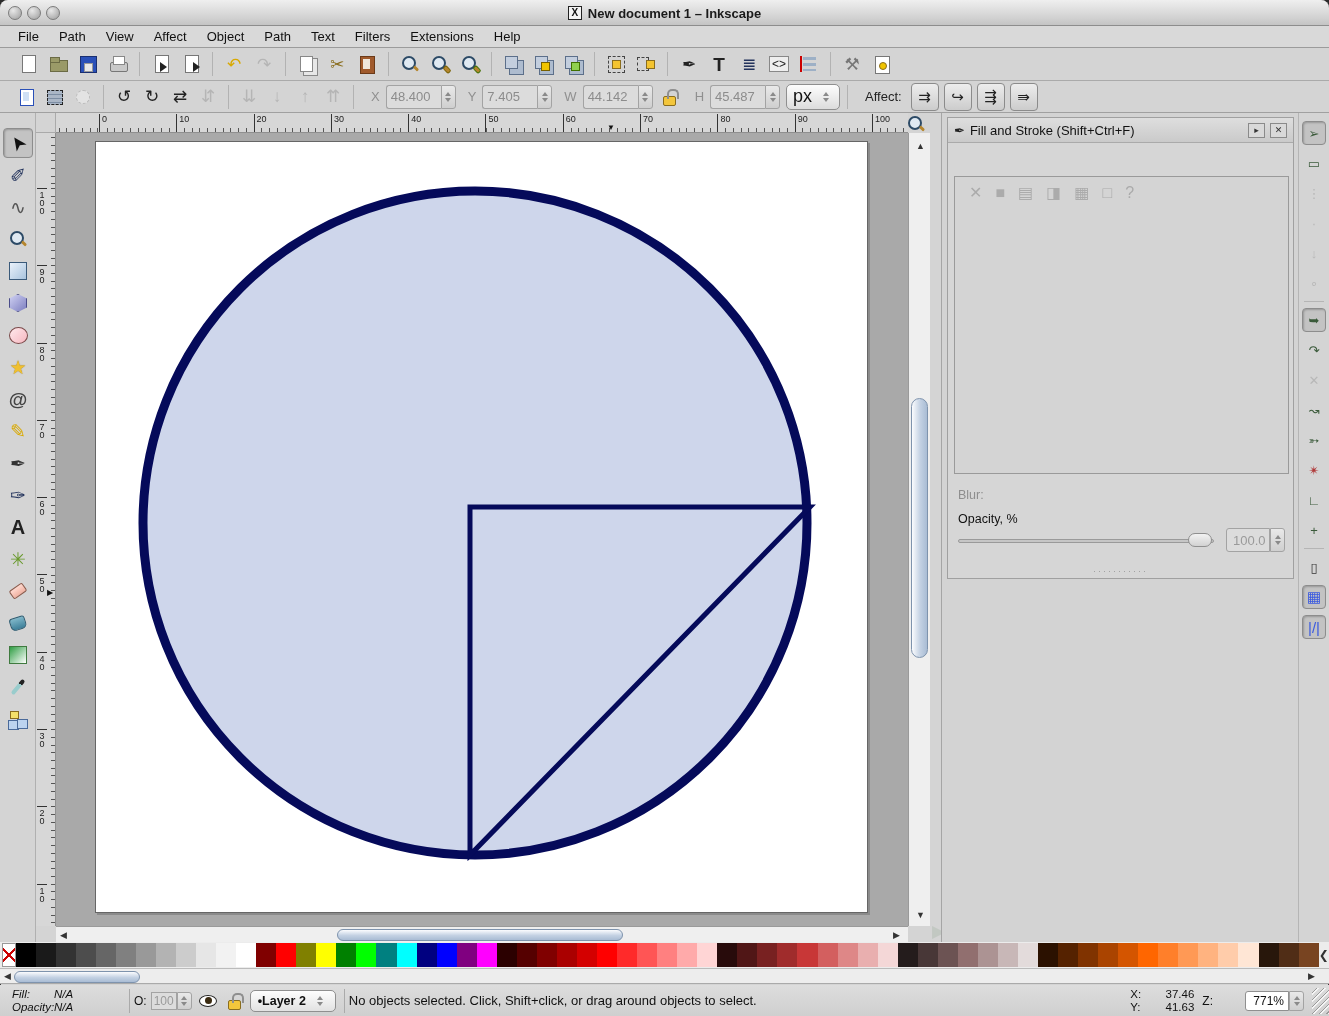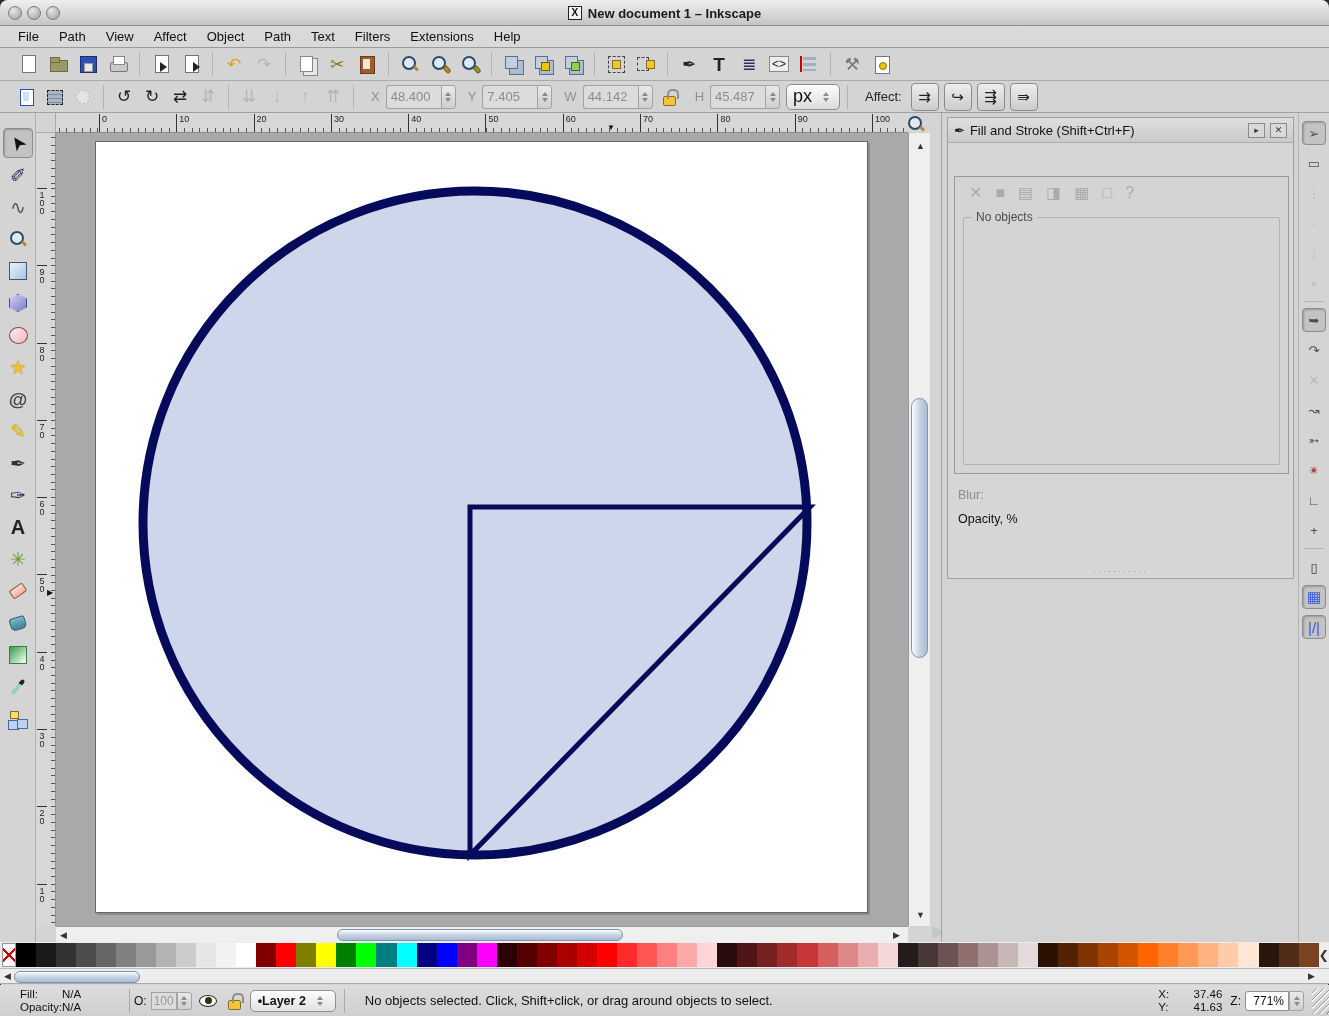--- a/index.html
+++ b/index.html
@@ -189,36 +189,36 @@
   .swatch{width:20.05px;height:24px;}
   .swatch-x{position:relative;width:20px;height:24px;background:#fff;border:1px solid #999;
     background-image:linear-gradient(45deg,transparent 45%,#c00 45% 55%,transparent 55%),
                      linear-gradient(-45deg,transparent 45%,#c00 45% 55%,transparent 55%);}
   .pal-chevron{width:16px;display:flex;align-items:center;justify-content:center;font-size:12px;color:#333;}
   .pscroll{position:absolute;left:0;top:968px;width:1329px;height:16px;background:#ededed;border-top:1px solid #bbb;border-bottom:1px solid #aaa;}
 
   
   .statusbar{position:absolute;left:0;top:985px;width:1329px;height:31px;background:linear-gradient(#dddddd,#cfcfcf);
     display:flex;align-items:center;font-size:12px;color:#111;}
-  .fs-block{width:125px;padding-left:20px;line-height:13px;font-size:11.5px;}
+  .fs-block{width:125px;padding-left:12px;line-height:13px;font-size:11.5px;font-style:italic;}
   .fs-row{display:flex;}
   .fs-row .lab{width:42px;}
   .vsep{width:1px;height:24px;background:#aaa;margin:0 4px;}
   .o-box{display:flex;height:18px;}
   .o-box .v{width:26px;overflow:hidden;border:1px solid #a3a3a3;background:#dcdcdc;color:#9a9a9a;font-size:12px;padding-left:2px;line-height:16px;}
   .eye{position:relative;width:18px;height:12px;margin:0 7px;border:1px solid #222;border-radius:50%;background:#fff;}
   .eye::before{content:"";position:absolute;left:5px;top:1px;width:7px;height:7px;border-radius:50%;background:#3a2a10;}
   .layersel{display:flex;align-items:center;height:22px;border:1px solid #8f8f8f;border-radius:5px;
     background:linear-gradient(#fdfdfd,#e2e2e2);padding:0 7px;gap:7px;margin-left:6px;}
   .layersel .txt{font-size:12.5px;font-weight:bold;color:#111;}
-  .status-msg{margin-left:16px;font-size:13px;color:#111;flex:1;}
+  .status-msg{margin-left:0;font-size:13px;color:#111;flex:1;}
   .coords{display:grid;grid-template-columns:16px 48px;font-family:"DejaVu Sans Mono",monospace;font-size:11.5px;line-height:13px;color:#111;}
   .coords .num{text-align:right;}
   .zlab{margin:0 4px 0 8px;font-size:12px;}
-  .zoombox{display:flex;height:20px;margin-right:4px;}
+  .zoombox{display:flex;height:20px;margin-right:4px;margin-left:28px;}
   .zoombox .v{width:44px;border:1px solid #8f8f8f;background:#fff;border-radius:3px 0 0 3px;font-size:12px;
     display:flex;align-items:center;justify-content:flex-end;padding-right:4px;color:#111;}
   .grip{width:17px;height:26px;margin-left:4px;
     background:repeating-linear-gradient(135deg,transparent 0 3px,#9a9a9a 3px 4px,#f5f5f5 4px 5px);}
 </style>
 </head>
 <body>
 
 <div class="app">
 
@@ -555,27 +555,37 @@
       <div class="dlg-content">
         <div class="paint-row">
           <span class="glyph">✕</span>
           <span class="glyph">■</span>
           <span class="glyph">▤</span>
           <span class="glyph">◨</span>
           <span class="glyph">▦</span>
           <span class="glyph">□</span>
           <span class="glyph">?</span>
         </div>
-        <div class="fieldset">
-          <span class="legend">No objects</span>
-        </div>
       </div>
       <div style="position:absolute;left:0;top:360px;width:100%">
         <div class="dlg-label">Blur:</div>
         <div class="dlg-label on">Opacity, %</div>
+        <div class="slider-row">
+          <span class="slider">
+              <span class="track"></span>
+              <span class="knob" style="right:2px"></span>
+            </span>
+          <span class="valbox">
+              <span class="v">100.0</span>
+              <span class="updown">
+                <i class="u"></i>
+                <i class="d"></i>
+              </span>
+            </span>
+        </div>
       </div>
       <div class="dlg-grip">···········</div>
     </div>
   </div>
 
   <div class="snapbar">
     <span class="snap-btn pressed">➢</span>
     <span class="snap-btn">▭</span>
     <span class="snap-btn dimmed">⋮</span>
     <span class="snap-btn dimmed">∙</span>

